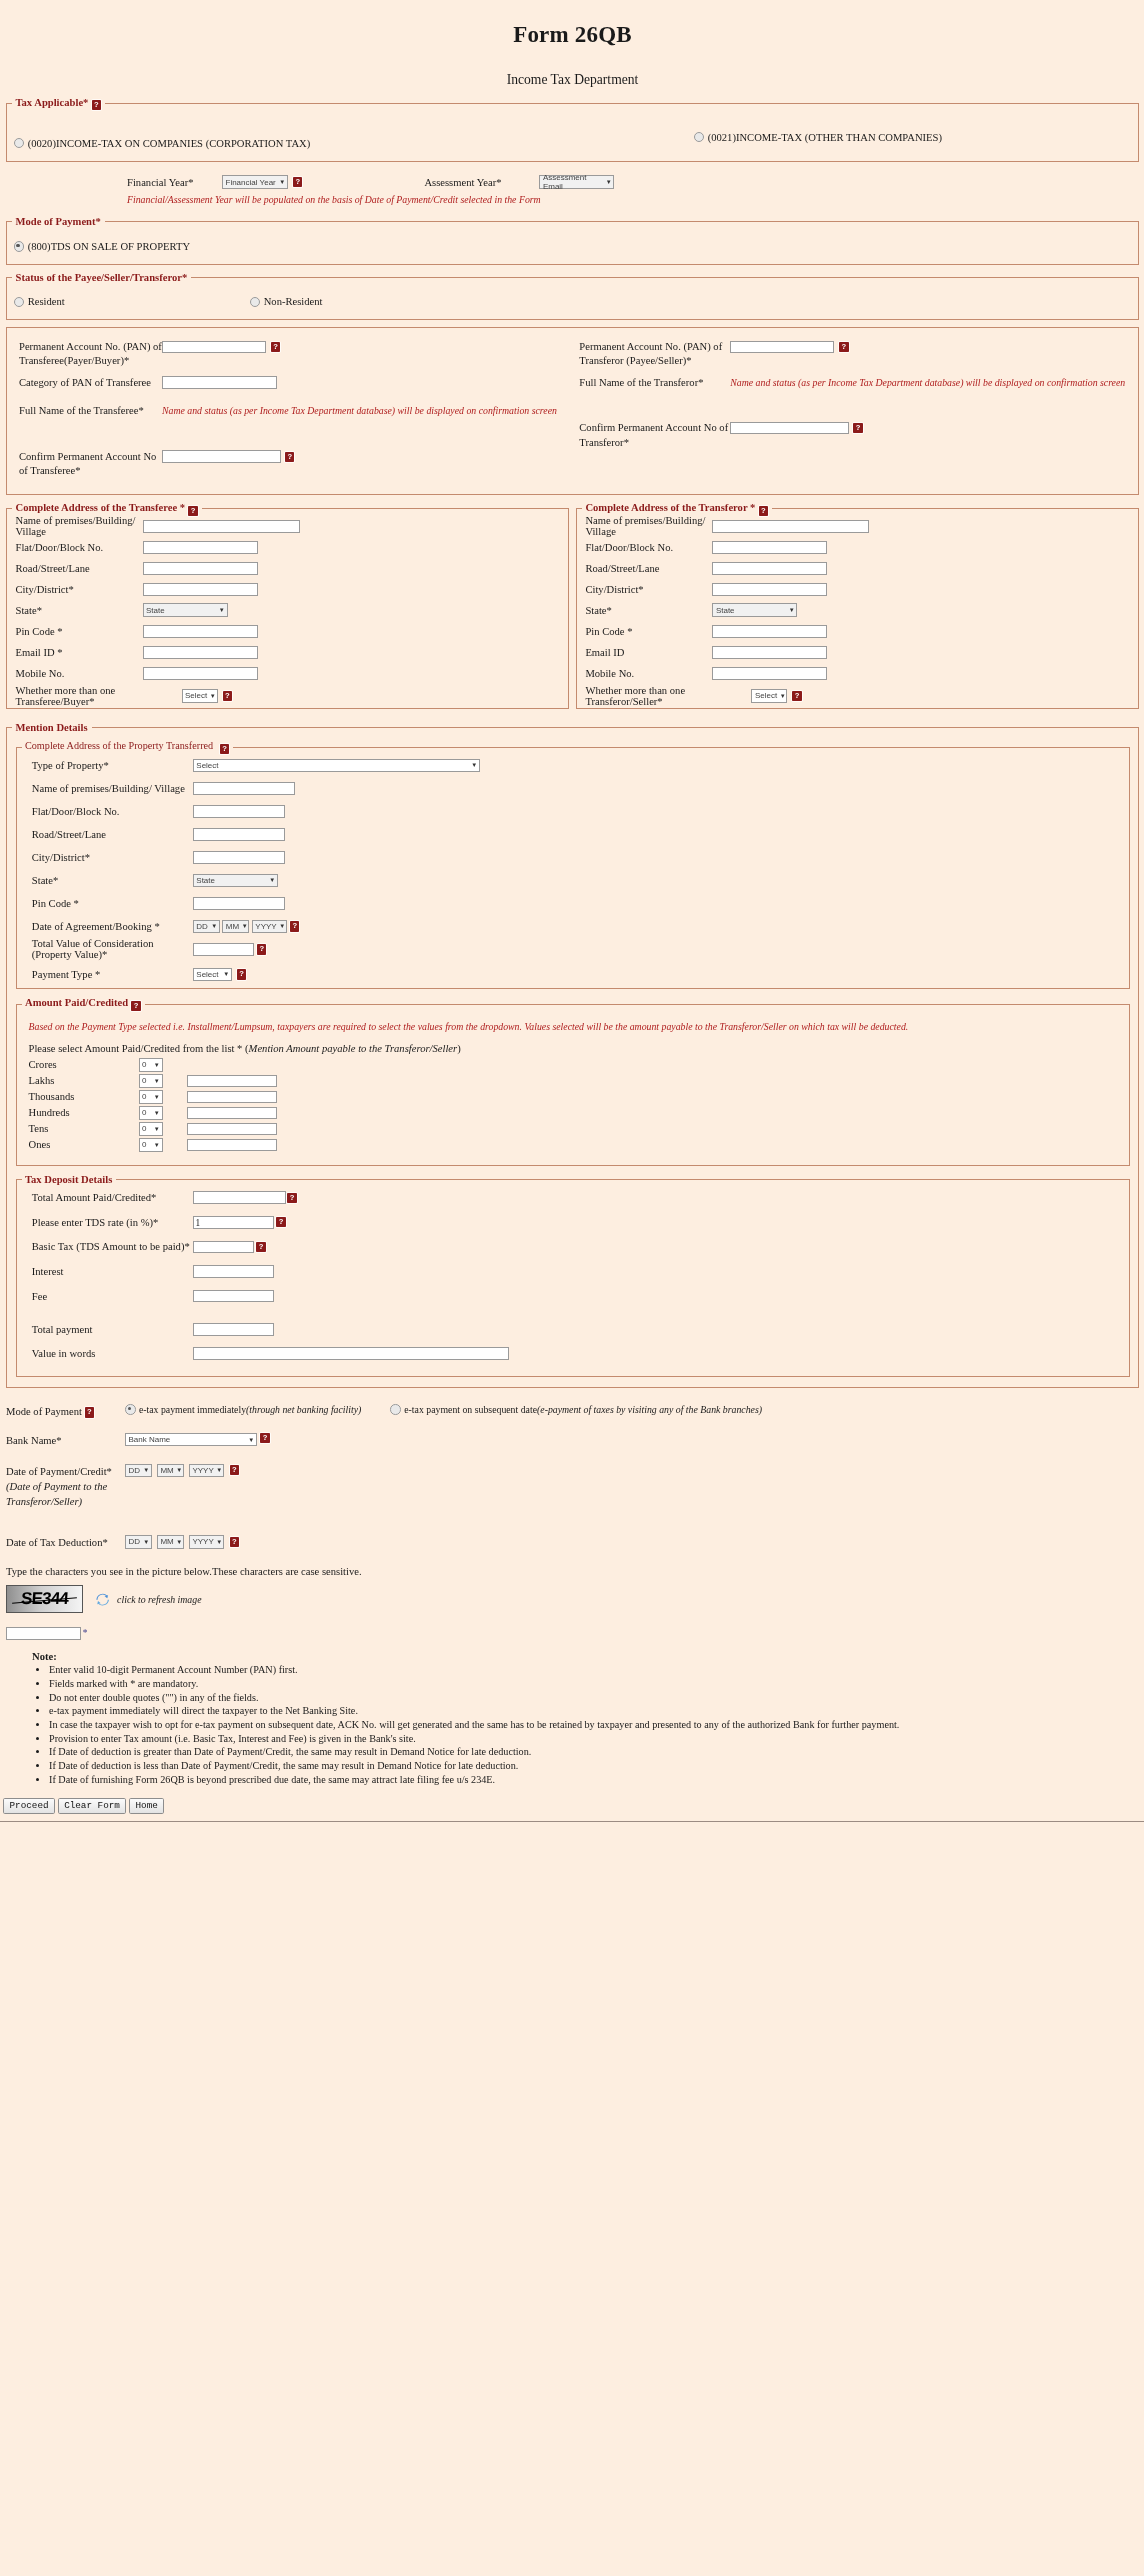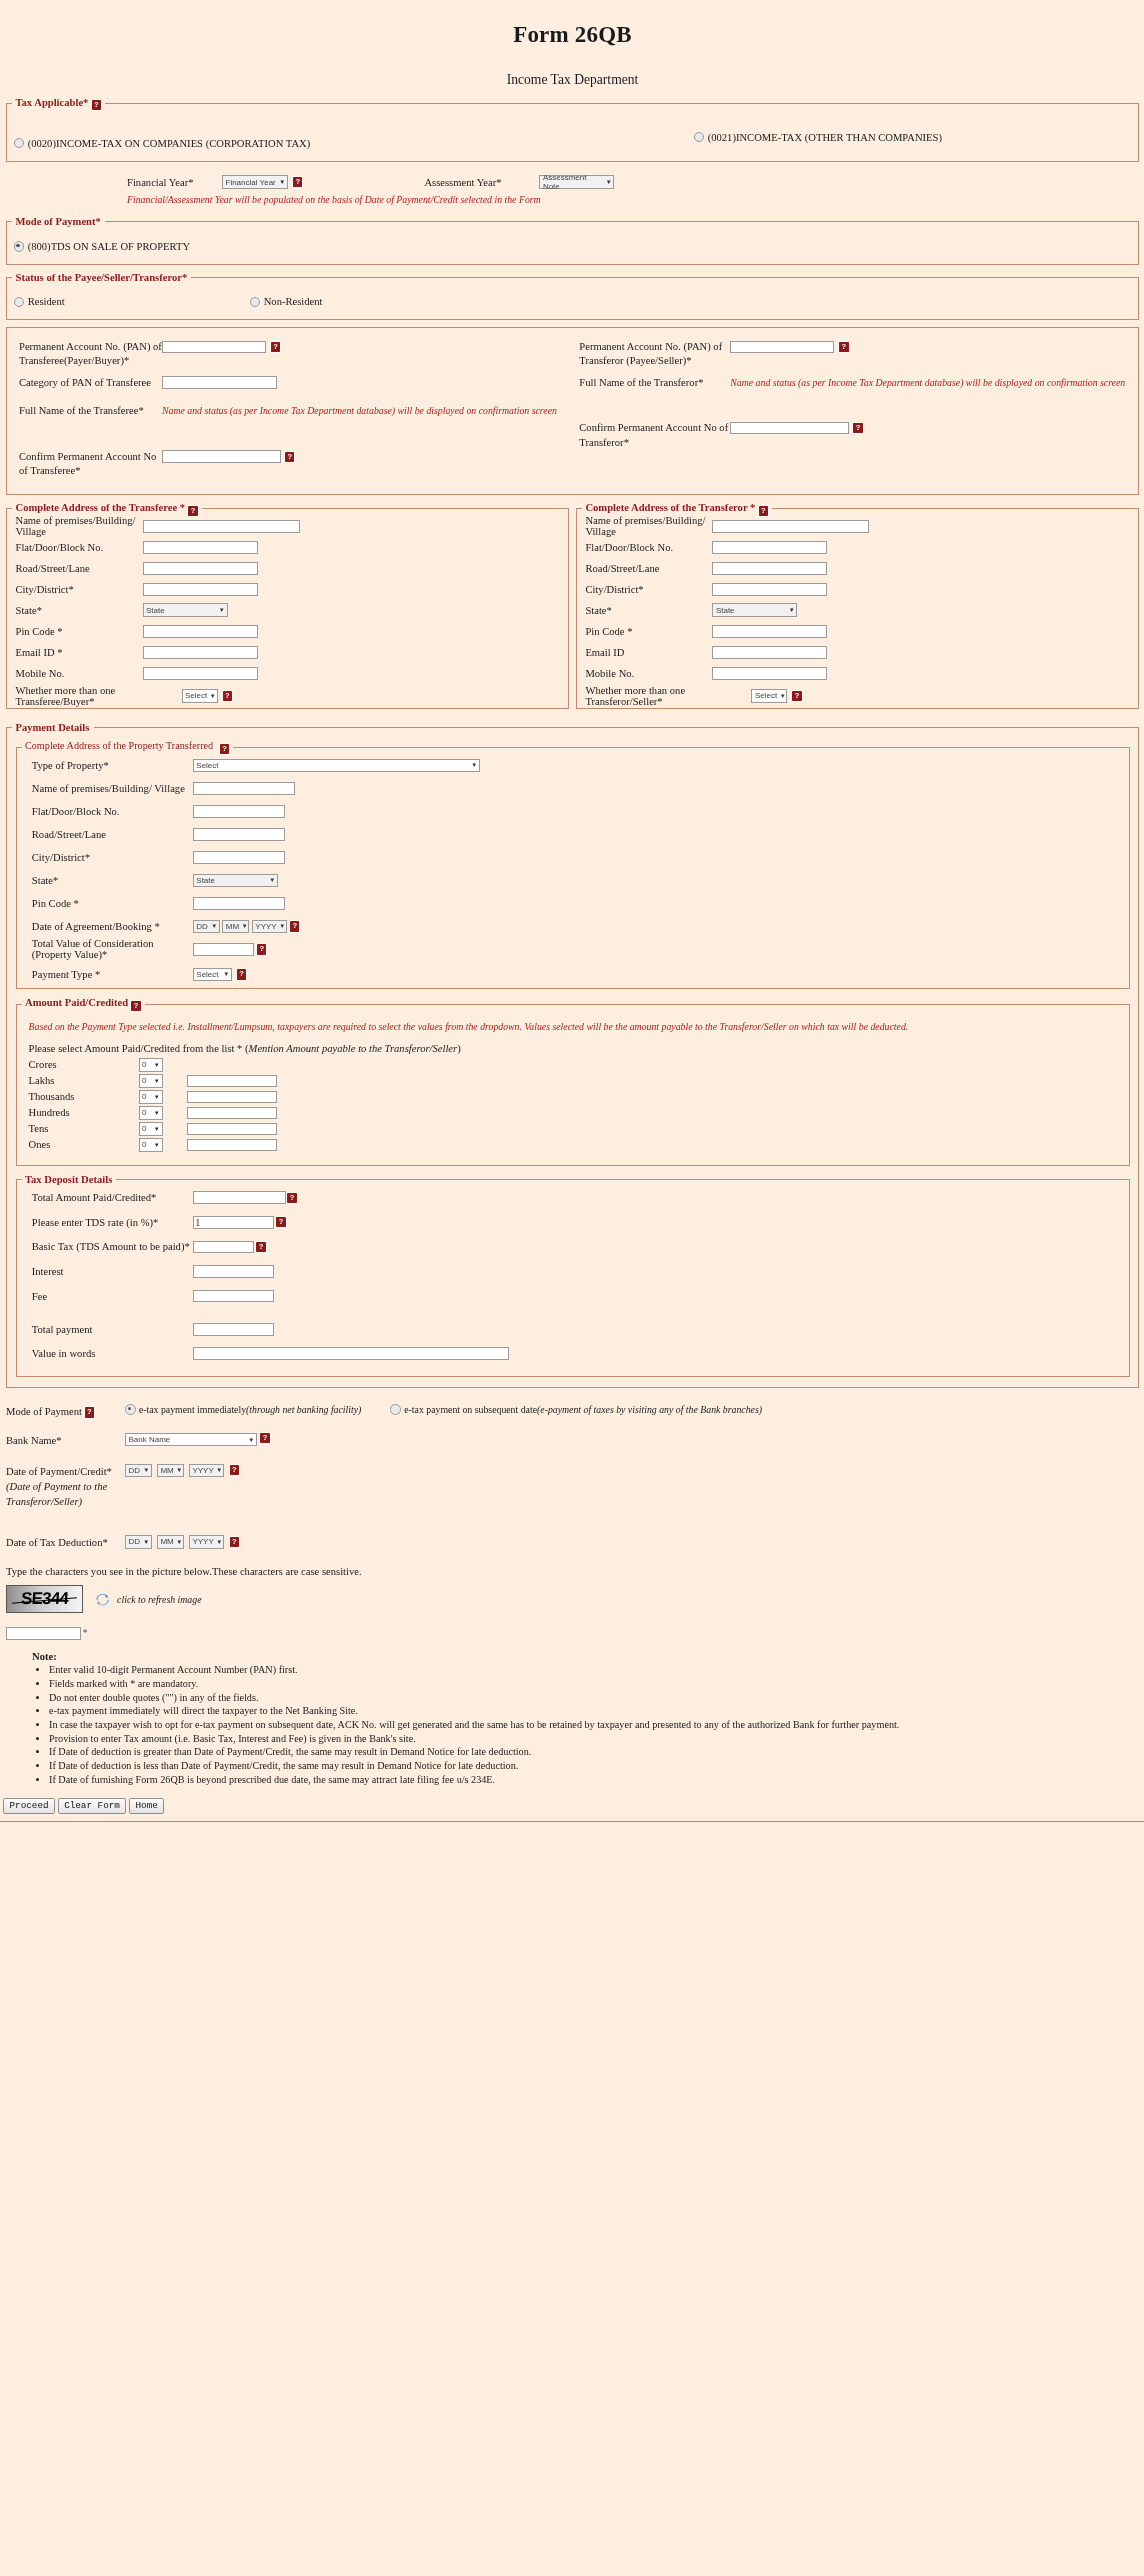--- a/index.html
+++ b/index.html
@@ -234,21 +234,21 @@
   <div>
     <div class="fy-line">
       <span class="fy-label">Financial Year*</span>
       <span class="sel fy">
         <span>Financial Year</span>
           <span class="arw">▼</span>
       </span>
       <span class="q" style="margin-left:5.1px;">?</span>
       <span class="ay-label">Assessment Year*</span>
       <span class="sel fy" style="width:75px;">
-        <span>Assessment Note</span>
+        <span>Assessment Email</span>
           <span class="arw">▼</span>
       </span>
     </div>
     <div class="fy-note hint">Financial/Assessment Year will be populated on the basis of Date of Payment/Credit selected in the Form</div>
   </div>
 
   <fieldset class="fs-outer">
     <legend>Mode of Payment*</legend>
     <div class="radio-row" style="padding-left:6.8px;">
       <label class="radio-opt">
@@ -426,21 +426,21 @@
               <span class="arw">▼</span>
             </span>
           <span class="q" style="margin-left:5.1px;">?</span>
           </div>
       </div>
     </fieldset>
 
   </div>
 
   <fieldset class="fs-outer">
-    <legend>Payment Details</legend>
+    <legend>Mention Details</legend>
 
     <fieldset style="margin:6.8px 8.5px 8.5px 8.5px;">
       <legend style="font-weight:normal;font-size:10.2px;">
         <span>Complete Address of the Property Transferred</span><span class="q" style="margin-left:6.8px;">?</span>
       </legend>
 
       <div class="prop-row">
         <span class="prop-lbl">Type of Property*</span>
         <span class="sel prop">
             <span>Select</span>

